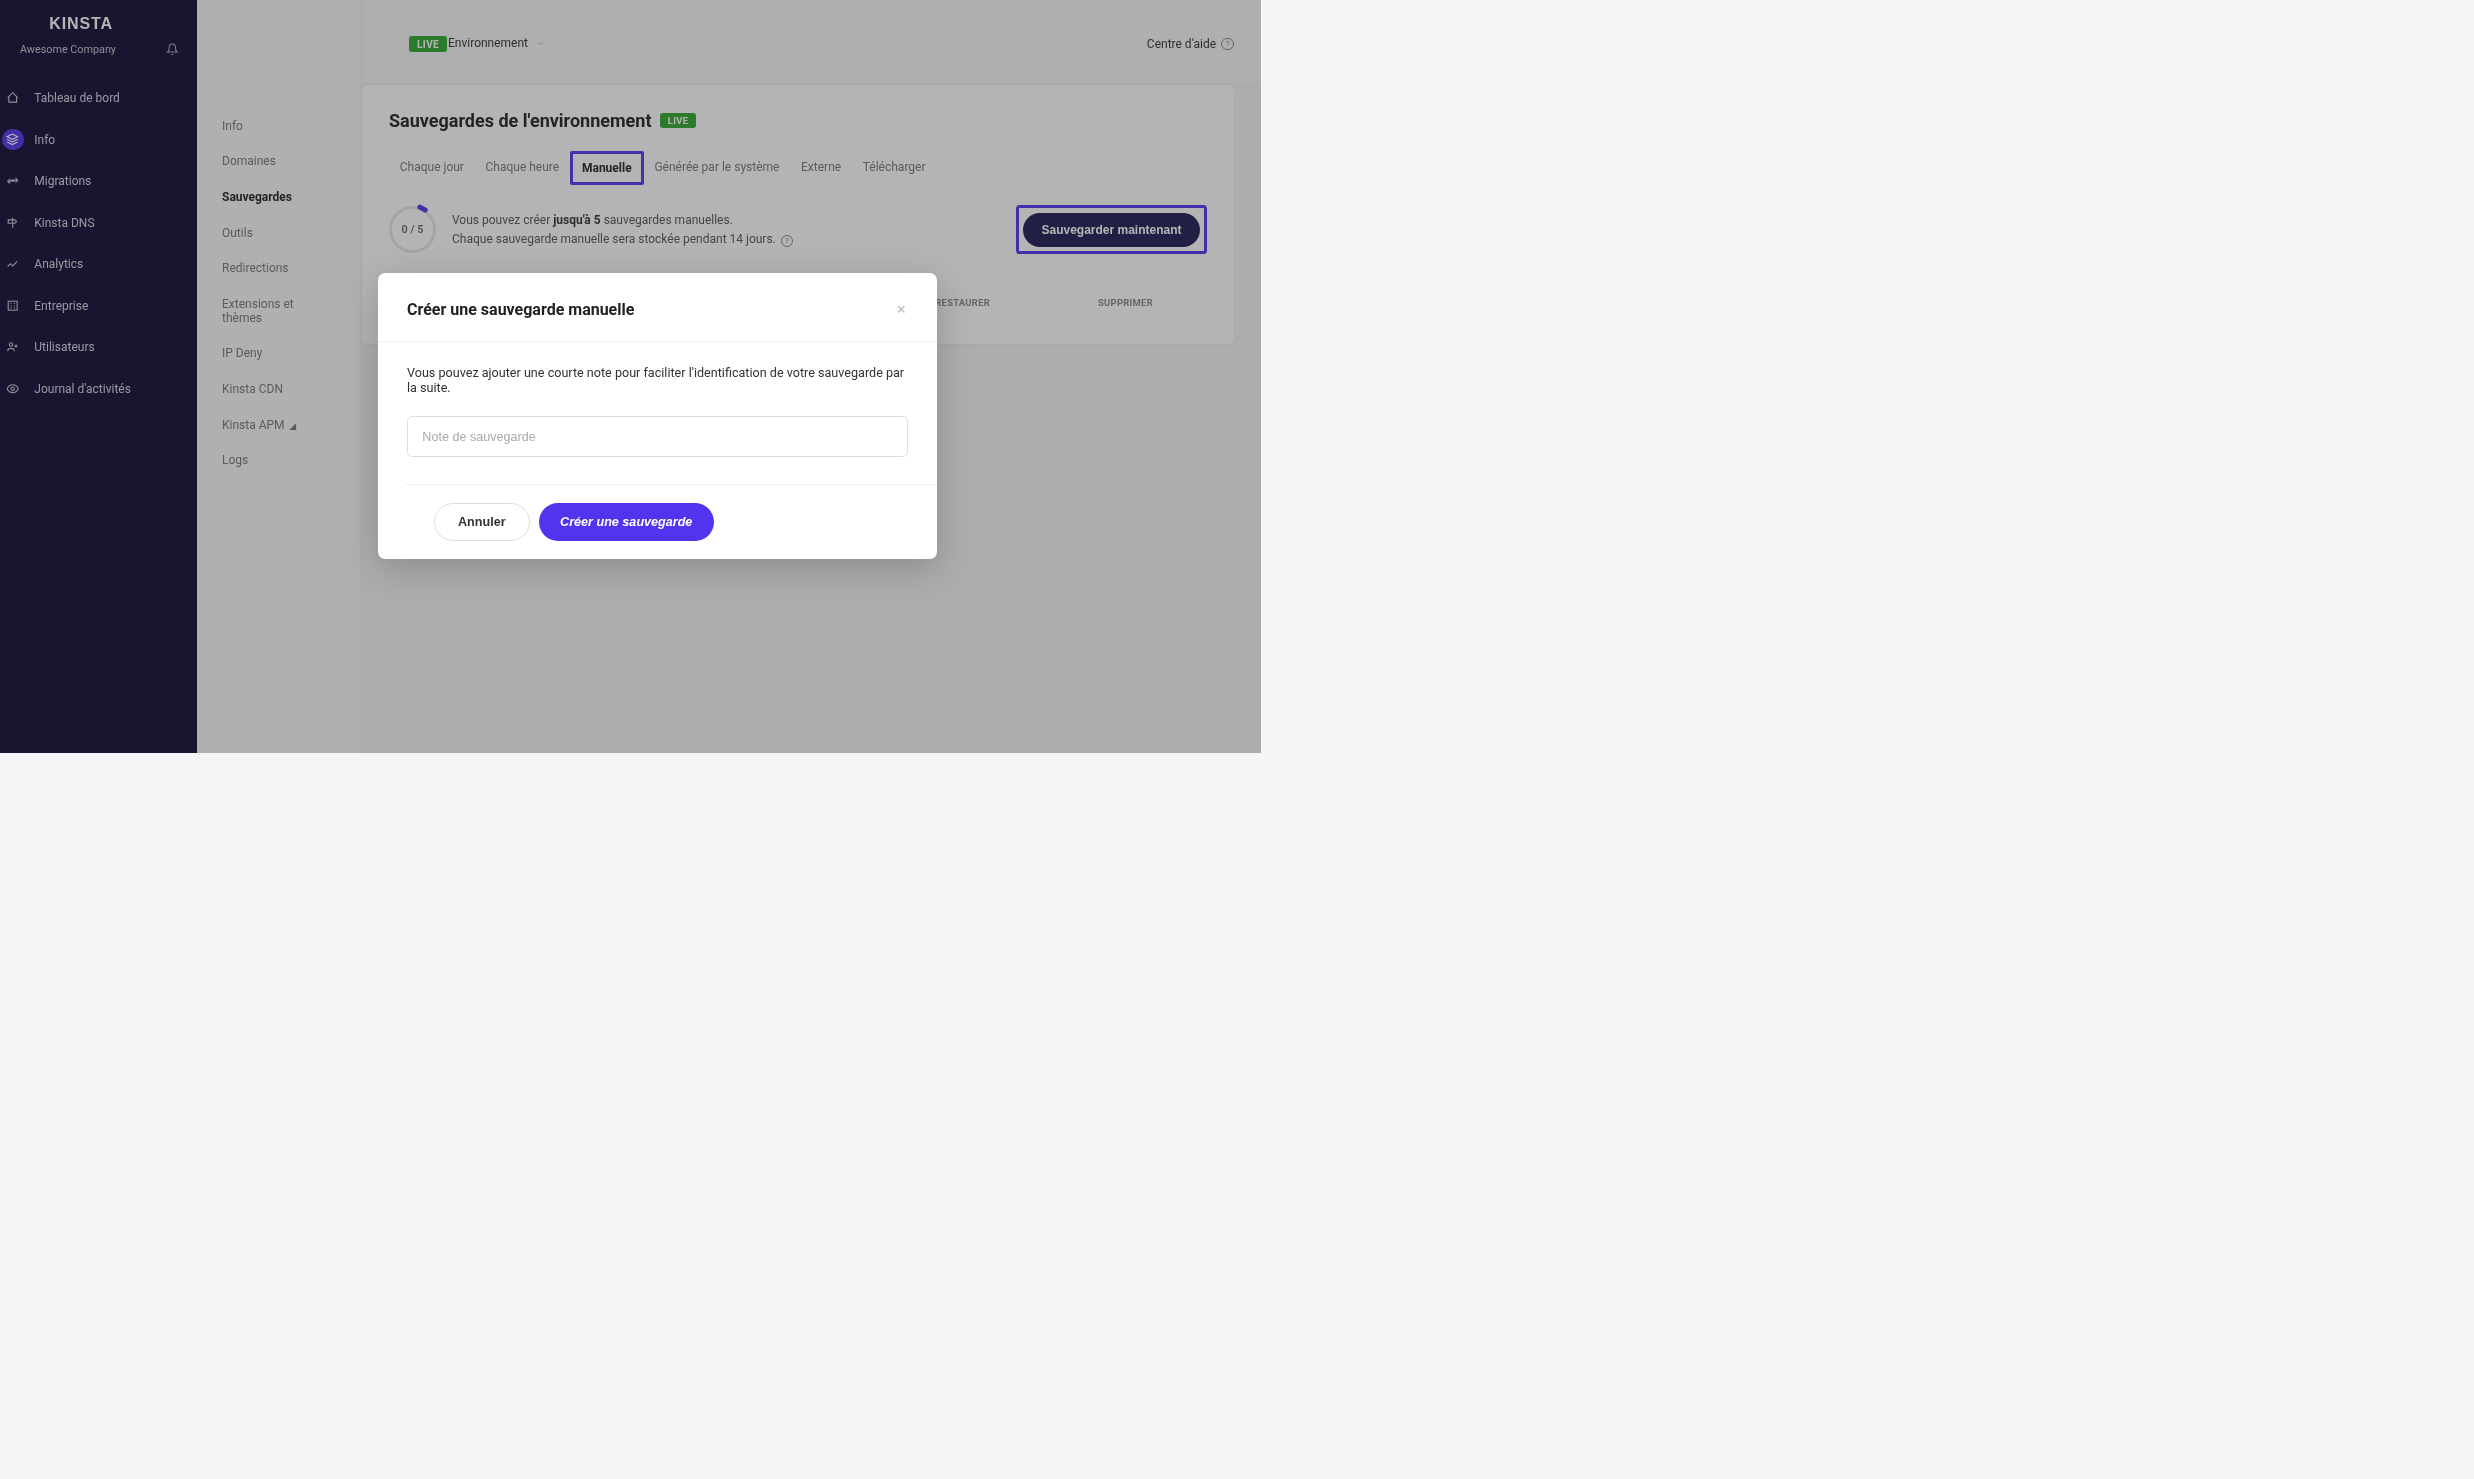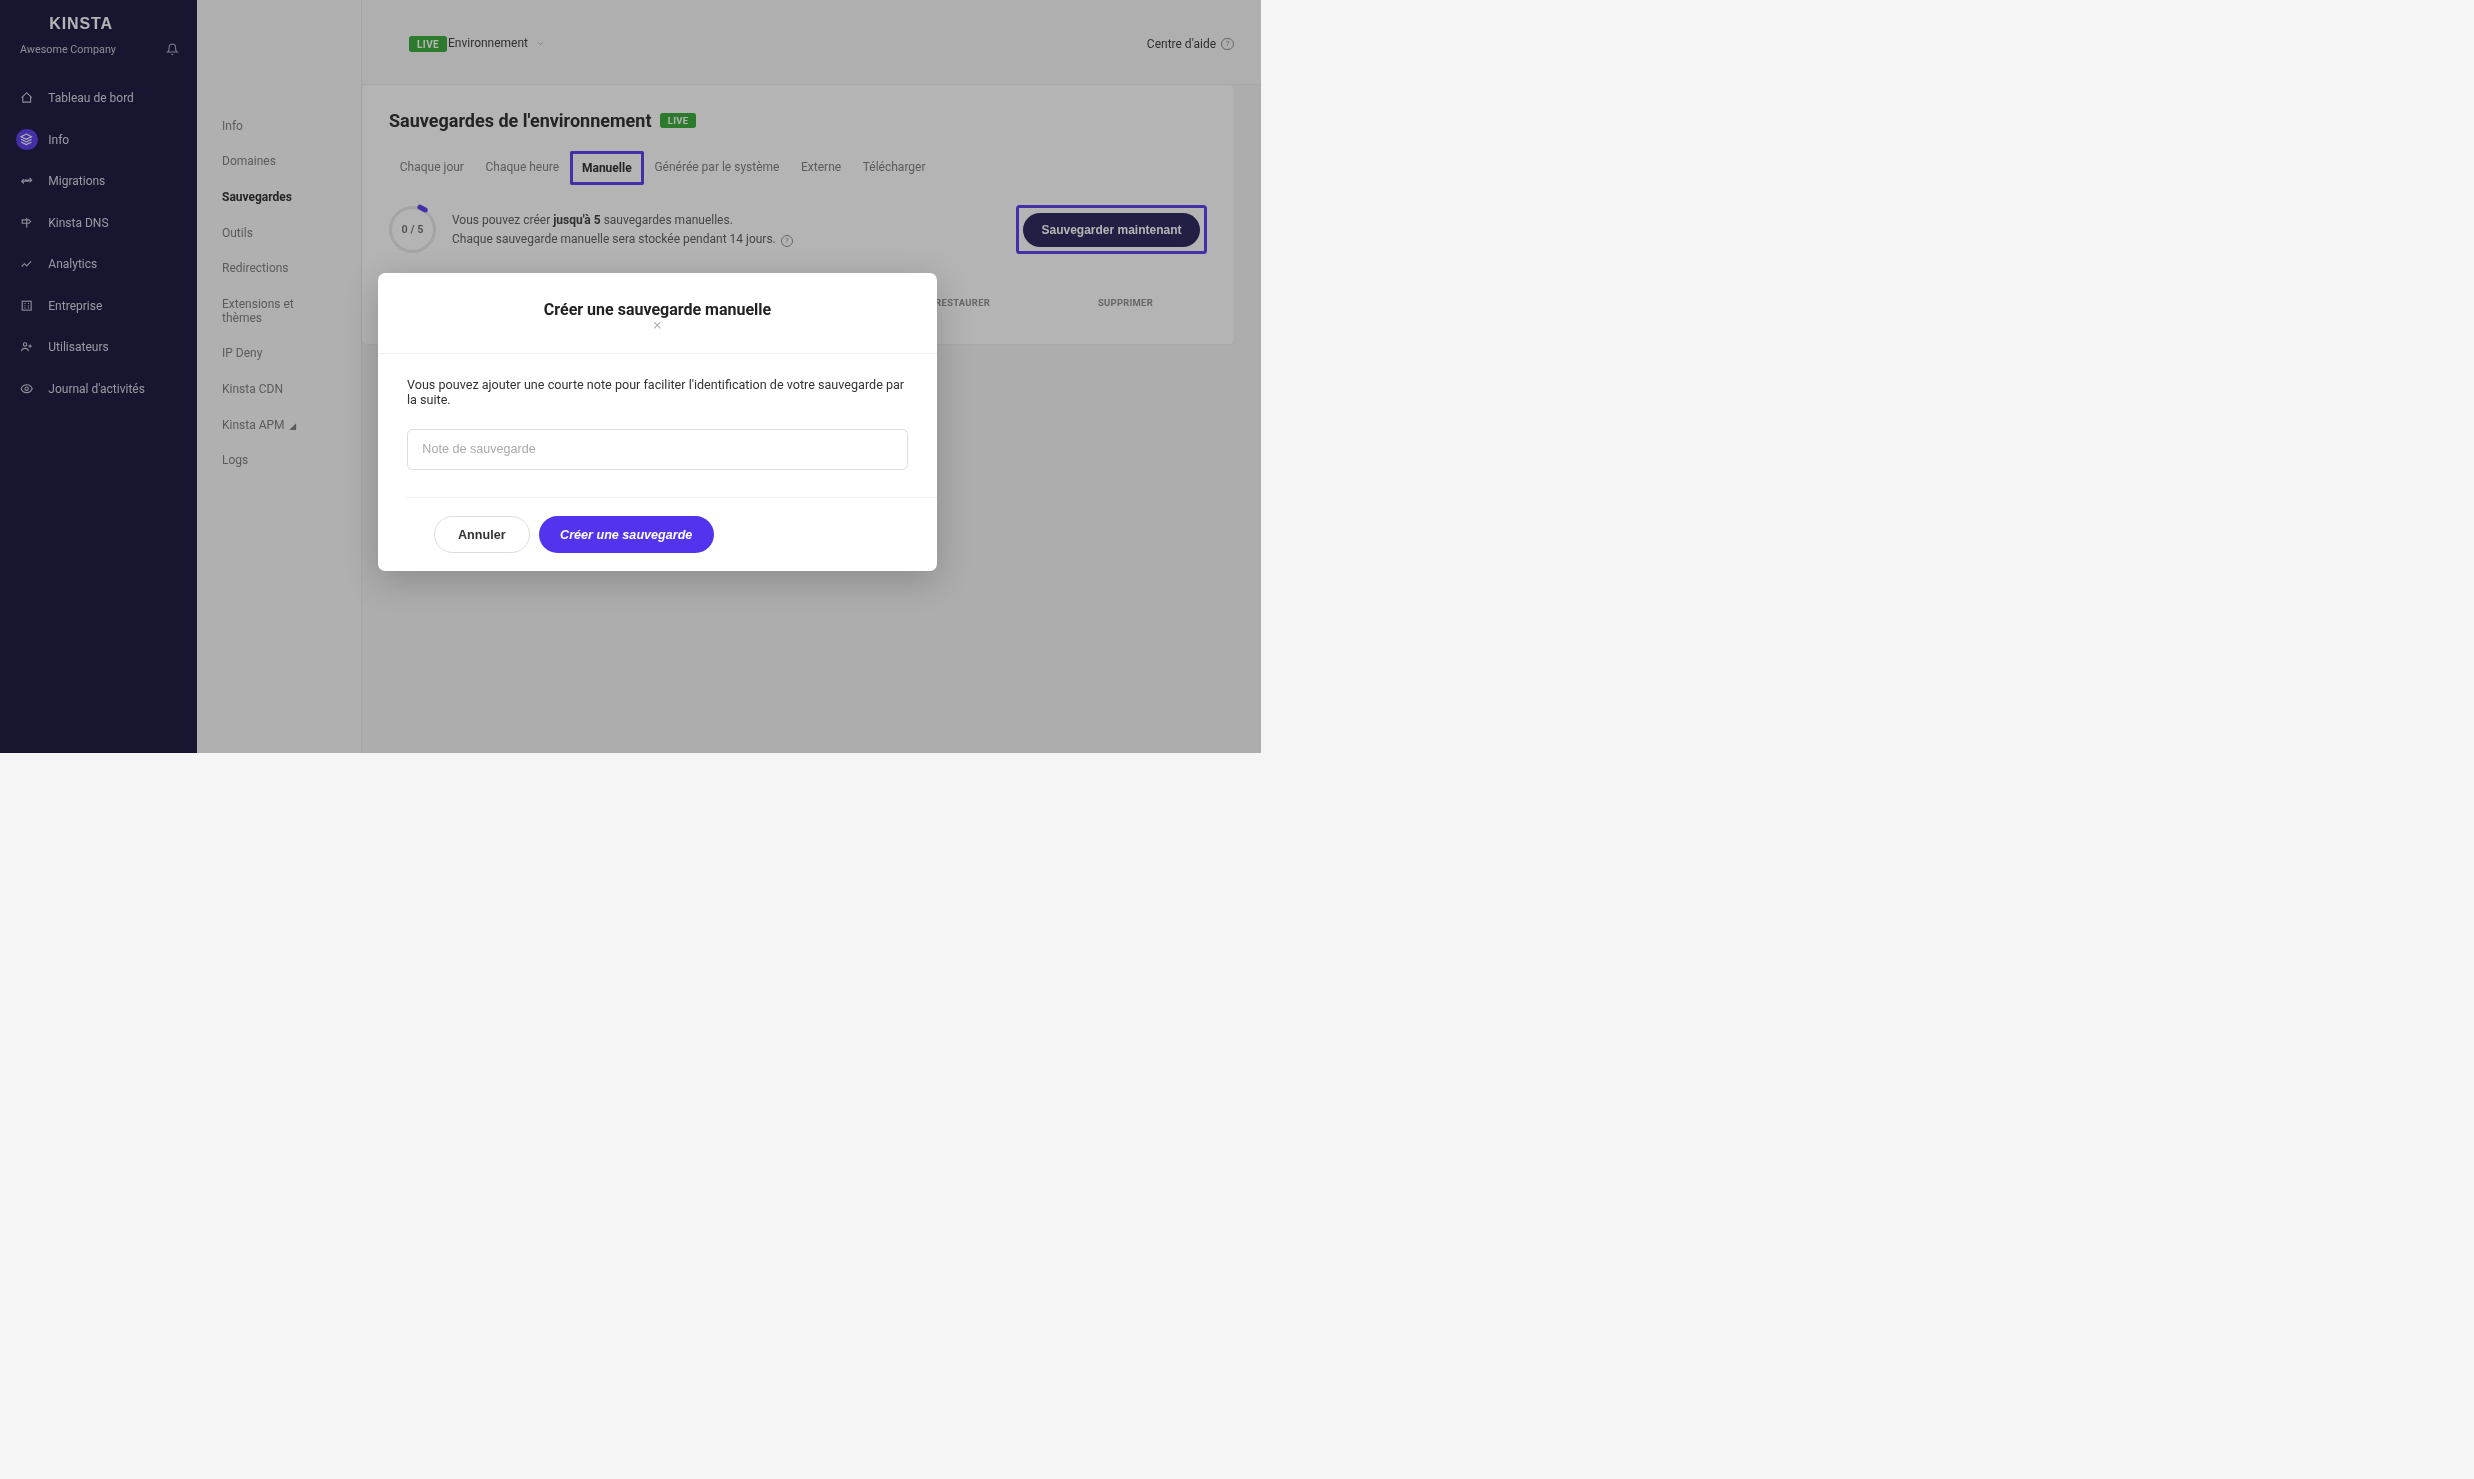--- a/index.html
+++ b/index.html
@@ -4,21 +4,21 @@
 <style>
 * { box-sizing: border-box; margin: 0; padding: 0; }
 body { font-family: -apple-system, BlinkMacSystemFont, 'Segoe UI', Roboto, sans-serif; background: #f5f5f5; width: 1261px; height: 753px; overflow: hidden; position: relative; }
 
 .sidebar { position: absolute; left: 0; top: 0; width: 197px; height: 100%; background: #0e0c34; color: #fff; }
 .sidebar-logo { padding: 16px 20px 0 20px; font-weight: 800; font-size: 18px; letter-spacing: 0.9px; display: flex; align-items: center; margin-left: 29px; }
 .company-row { display: flex; align-items: center; justify-content: space-between; padding: 10.8px 18px 21.5px 20px; font-size: 10.8px; color: #c5c4d0; }
 .bell { font-size: 12.6px; color: #b0aec7; position: relative; }
 
 .nav { list-style: none; }
-.nav li { display: flex; align-items: center; padding: 10px 16px; font-size: 12px; color: #d7d6e3; cursor: pointer; gap: 10.8px; }
+.nav li { display: flex; align-items: center; padding: 10px 2px; font-size: 12px; color: #d7d6e3; cursor: pointer; gap: 10.8px; }
 .nav li.active .nav-icon-wrap { background: #5333ed; border-radius: 50%; width: 21.5px; height: 21.5px; display: flex; align-items: center; justify-content: center; }
 .nav-icon-wrap { width: 21.5px; height: 21.5px; display: flex; align-items: center; justify-content: center; }
 
 .subsidebar { position: absolute; left: 197px; top: 0; width: 165px; height: 100%; background: #f9f9f9; border-right: 0.9px solid #eaeaea; }
 .top-line { position: absolute; left: 197px; top: 0; right: 0; height: 85px; background: #f8f8f8; border-bottom: 0.9px solid #eee; }
 .site-title { position: absolute; left: 223px; top: 29px; font-size: 26px; font-weight: 700; color: #2e2e2e; }
 .chev { position:absolute; left:353px; top:39px; color:#888;}
 .live-badge { position: absolute; left: 409px; top: 36px; background: #2fa82f; color: #fff; font-weight: 700; font-size: 10px; padding: 2.7px 8px; border-radius: 2.7px; letter-spacing: 0.4px; }
 .env-label { position: absolute; left: 448px; top: 36px; font-size: 12px; color: #333; }
 .env-chev { position:absolute; left:536px; top:39px; color:#888; font-size:10px;}
@@ -49,21 +49,21 @@
 .info-ico { display:inline-block; width:12.6px; height:12.6px; border:1.3px solid #888; border-radius:50%; font-size:8px; text-align:center; line-height:10.8px; color:#888; margin-left:1.8px;}
 .save-now-wrap { margin-left: auto; border: 3.6px solid #5333ed; border-radius: 3.6px; padding: 4.5px; }
 .save-now { background: #1e1b52; color: #fff; padding: 10px 18px; border-radius: 20px; font-size: 12px; font-weight: 600; cursor: pointer; border: none; }
 
 .table-head { display: flex; margin-top: 32px; }
 .th-spacer { flex: 1; }
 .th { font-size: 9.4px; font-weight: 700; color: #888; letter-spacing: 0.3px; padding: 10.8px 54px; }
 
 .overlay { position: absolute; inset: 0; background: rgba(40,40,40,0.35); z-index: 50; }
 .modal { position: absolute; left: 378px; top: 273px; width: 559px; background: #fff; border-radius: 7.2px; z-index: 60; box-shadow: 0 9px 36px rgba(0,0,0,0.2); }
-.modal-head { padding: 27px 29px 21.5px; display: flex; justify-content: space-between; align-items: center; border-bottom: 0.9px solid #eee; flex-direction: column; }
+.modal-head { padding: 27px 29px 21.5px; display: flex; justify-content: space-between; align-items: center; border-bottom: 0.9px solid #eee; }
 .modal-title { font-size: 16px; font-weight: 700; color: #222; }
 .modal-close { color: #aaa; font-size: 16px; cursor: pointer; background:none; border:none;}
 .modal-body { padding: 23px 29px 27px; }
 .modal-desc { font-size: 12.6px; color: #333; margin-bottom: 21.5px; }
 .note-input { width: 100%; padding: 12.6px 14.3px; border: 0.9px solid #ddd; border-radius: 5.4px; font-size: 12.6px; color: #333; }
 .note-input::placeholder { color: #aaa; }
 .modal-foot { border-top: 0.9px solid #eee; padding: 18px 28px; display: flex; justify-content: flex-start; gap: 9px; margin-left: 28px; }
 .btn-secondary { background: #fff; border: 0.9px solid #ddd; color: #333; padding: 10.8px 23px; border-radius: 20px; font-size: 12.6px; font-weight: 600; cursor: pointer; }
 .btn-primary { background: #5333ed; color: #fff; padding: 10.8px 21.5px; border-radius: 20px; font-size: 12.6px; font-weight: 600; border: none; cursor: pointer; font-style: italic; }
 

